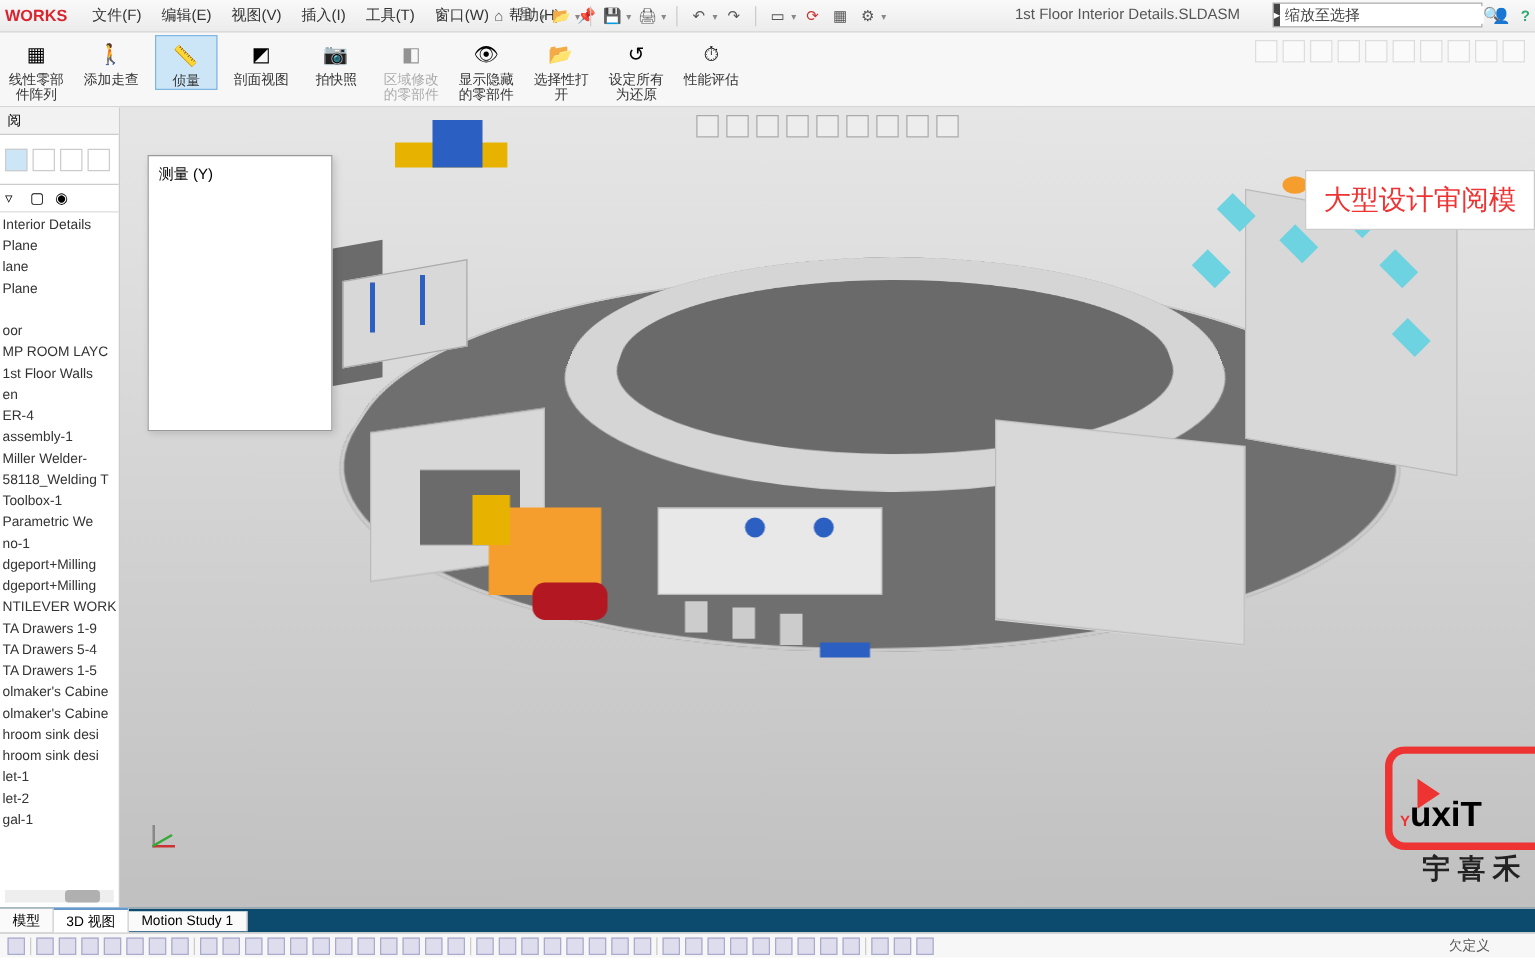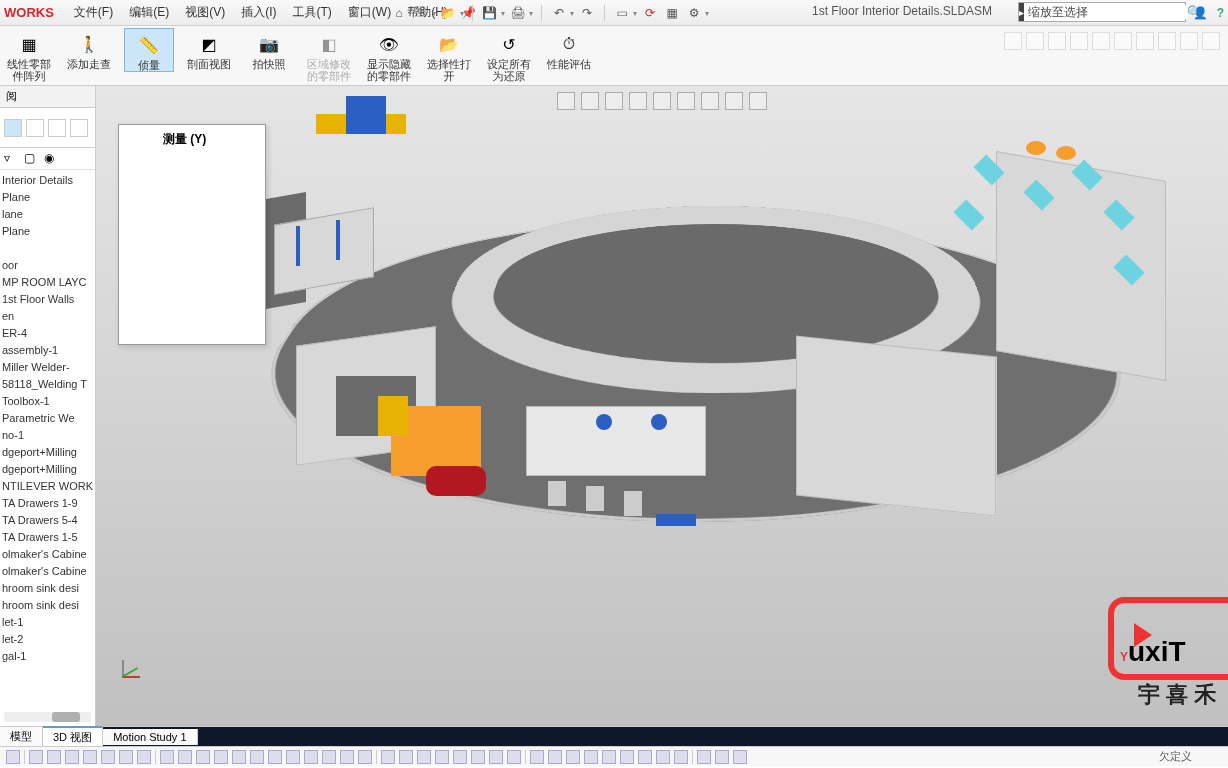--- a/index.html
+++ b/index.html
@@ -43,21 +43,21 @@
   .lptitle { height:22px; border-bottom:1px solid #ccc; background:#f2f2f2; padding:3px 6px; font-size:11px; }
   .lpicons { height:22px; border-bottom:1px solid #ddd; display:flex; align-items:center; gap:4px; padding:0 4px; }
   .lpicons span { width:16px; height:16px; display:inline-block; }
   .tree { padding:2px 2px; }
   .tree div { font-size:11px; color:#333; white-space:nowrap; height:17px; line-height:17px; overflow:hidden; }
   .tree-scroll { position:absolute; bottom:6px; left:4px; right:4px; height:10px; background:#eee; }
   .tree-scroll .thumb { position:absolute; left:48px; width:28px; height:10px; background:#b0b0b0; border-radius:3px; }
 
   
   .tooltip-pop { position:absolute; left:118px; top:124px; width:148px; background:#fff; border:1px solid #999; padding:6px 8px; box-shadow:2px 2px 6px rgba(0,0,0,0.15); z-index:50; }
-  .tooltip-pop .tt-title { font-weight:bold; margin-bottom:190px;margin-left:36px; }
+  .tooltip-pop .tt-title { font-weight:normal; margin-bottom:190px; }
   .tooltip-pop .tt-desc { font-size:11px; color:#333; }
 
   
   .viewport { position:absolute; left:96px; right:0; top:86px; bottom:40px; background:linear-gradient(#e6e6e6,#c0c0c0); overflow:hidden; }
   .vp-icons { position:absolute; top:6px; left:50%; transform:translateX(-50%); display:flex; gap:6px; z-index:30; }
   .vpi { width:18px; height:18px; background:rgba(255,255,255,0.3); border:1px solid #aaa; }
 
   .triad { position:absolute; left:16px; bottom:40px; width:40px; height:40px; }
   .triad .ax { position:absolute; width:2px; height:18px; background:#888; left:10px; bottom:10px; }
   .triad .axr { position:absolute; width:18px; height:2px; background:#c33; left:10px; bottom:10px; }
@@ -66,21 +66,21 @@
   .red-banner { position:absolute; right:0; top:50px; background:#fff; border:1px solid #ccc; padding:8px 14px; color:#e33; font-size:22px; font-weight:500; z-index:40; }
 
   .logo-ov { position:absolute; right:0px; bottom:18px; z-index:40; }
   .logo-ov .frame { width:120px; height:83px; border:6px solid #e33; border-right:none; border-radius:16px 0 0 16px; display:flex; align-items:flex-end; padding:6px; }
   .logo-ov .yt { font-size:28px; font-weight:bold; }
   .logo-ov .y { color:#e33; }
   .logo-ov .cn { font-size:22px; font-weight:bold; margin-left:30px; color:#222; }
   .logo-ov .tri { position:absolute; left:26px; top:26px; width:0; height:0; border-left:18px solid #e33; border-top:12px solid transparent; border-bottom:12px solid transparent; }
 
   
-  .btabs { position:absolute; left:0; right:0; bottom:22px; height:20px; background:#0f172a; border-top:1px solid #ccc; display:flex; align-items:center; }
+  .btabs { position:absolute; left:0; right:0; bottom:22px; height:20px; background:#0c4a6e; border-top:1px solid #ccc; display:flex; align-items:center; }
   .btab { padding:2px 10px; border-right:1px solid #ccc; background:#fafafa; font-size:11px; }
   .btab.active { background:#fff; border-top:2px solid #69c; }
 
   
   .toolbar { position:absolute; left:0; right:0; bottom:2px; height:20px; background:#f7f7f7; border-top:1px solid #ccc; display:flex; align-items:center; gap:4px; padding:0 6px; }
   .tb { width:14px; height:14px; background:#dde; border:1px solid #aac; }
   .tb.sep { width:1px; background:#ccc; border:none; height:14px; }
 
   
   .shape { position:absolute; }
@@ -307,20 +307,21 @@
   <div class="shape cyan" style="left:1020px; top:175px; width:26px; height:18px; transform:rotate(45deg);"></div>
   <div class="shape orange" style="left:930px; top:55px; width:20px; height:14px; border-radius:50%;"></div>
   <div class="shape orange" style="left:960px; top:60px; width:20px; height:14px; border-radius:50%;"></div>
 
   <div class="triad">
     <div class="ax"></div>
       <div class="axr"></div>
       <div class="axg"></div>
   </div>
 
+  <div class="red-banner">大型设计审阅模</div>
 
   <div class="logo-ov">
     <div class="frame">
       <div class="tri"></div>
       <span class="yt"><span class="y">Y</span>uxiT</span>
     </div>
     <div class="cn">宇 喜 禾</div>
   </div>
 </div>
 

